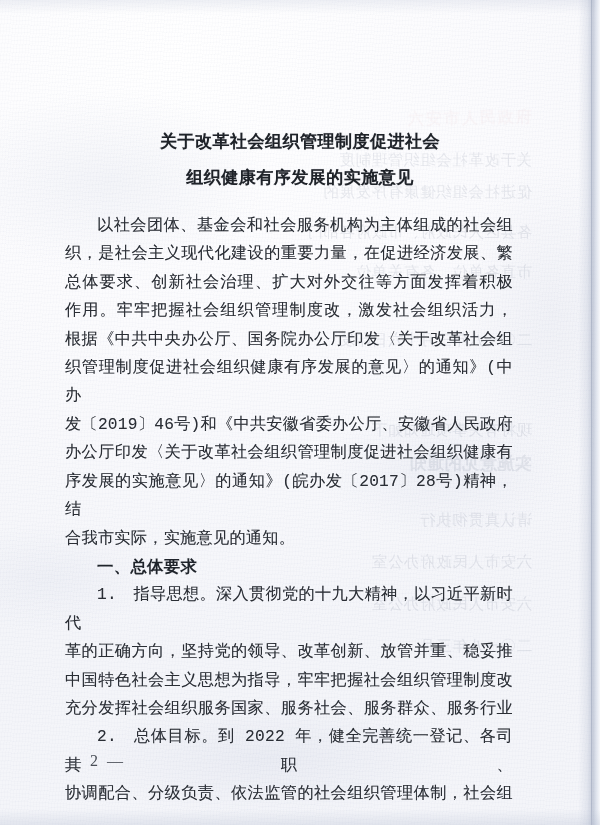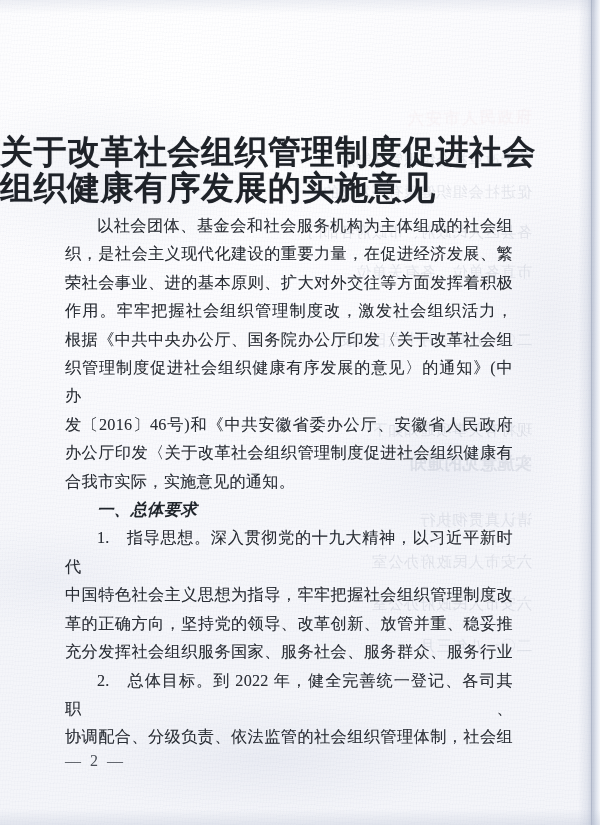--- a/index.html
+++ b/index.html
@@ -128,23 +128,24 @@
   .content {
     position: relative;
     z-index: 3;
   }
 
   .doc-title {
     position: absolute;
     top: 112px;
     left: 0;
     width: 600px;
+    text-align: center;
     font-family: "DejaVu Sans", "Liberation Sans", sans-serif;
     font-weight: 700;
-    font-size: 33px;
+    font-size: 17px;
     line-height: 36px;
     letter-spacing: .5px;
     color: #1e2228;
     text-shadow: 0 0 .7px rgba(40,45,55,.45);
   }
   .doc-title .tl {
     display: block;
     filter: blur(.16px);
   }
 
@@ -166,31 +167,31 @@
   }
   .para-line.indent {
     text-indent: 32px;
   }
   
   .para-line.just {
     display: block;
     text-align: justify;
     text-align-last: justify;
     white-space: normal;
+    font-family: Liberation Mono, monospace;
   }
 
   .section-head {
     font-family: "DejaVu Sans", "Liberation Sans", sans-serif;
     font-weight: 700;
     font-size: 16.4px;
     letter-spacing: .3px;
     text-indent: 32px;
     color: #1f242b;
     filter: blur(.18px);
-    font-style: italic;
   }
 
   .page-number {
     position: absolute;
     top: 752px;
     left: 65px;
     font-size: 16px;
     letter-spacing: 2.5px;
     color: #4a4f58;
     filter: blur(.25px);
@@ -232,35 +233,36 @@
     <h1 class="doc-title">
       <span class="tl">关于改革社会组织管理制度促进社会</span>
       <span class="tl">组织健康有序发展的实施意见</span>
     </h1>
 
     <div class="body-block">
 
       <div>
         <div class="para-line just indent">以社会团体、基金会和社会服务机构为主体组成的社会组</div>
         <div class="para-line just">织，是社会主义现代化建设的重要力量，在促进经济发展、繁</div>
-        <div class="para-line just">荣社会事业、进的基本原则、扩大对外交往等方面发挥着积极</div>
+        <div class="para-line just">总体要求、创新社会治理、扩大对外交往等方面发挥着积极</div>
         <div class="para-line just">作用。牢牢把握社会组织管理制度改，激发社会组织活力，</div>
         <div class="para-line just">根据《中共中央办公厅、国务院办公厅印发〈关于改革社会组</div>
         <div class="para-line just">织管理制度促进社会组织健康有序发展的意见〉的通知》(中办</div>
-        <div class="para-line just">发〔2016〕46号)和《中共安徽省委办公厅、安徽省人民政府</div>
+        <div class="para-line just">发〔2019〕46号)和《中共安徽省委办公厅、安徽省人民政府</div>
         <div class="para-line just">办公厅印发〈关于改革社会组织管理制度促进社会组织健康有</div>
+        <div class="para-line just">序发展的实施意见〉的通知》(皖办发〔2017〕28号)精神，结</div>
         <div class="para-line">合我市实际，实施意见的通知。</div>
       </div>
 
       <div class="section-head">一、总体要求</div>
 
       <div>
         <div class="para-line just indent">1.　指导思想。深入贯彻党的十九大精神，以习近平新时代</div>
+        <div class="para-line just">革的正确方向，坚持党的领导、改革创新、放管并重、稳妥推</div>
         <div class="para-line just">中国特色社会主义思想为指导，牢牢把握社会组织管理制度改</div>
-        <div class="para-line just">革的正确方向，坚持党的领导、改革创新、放管并重、稳妥推</div>
         <div class="para-line just">充分发挥社会组织服务国家、服务社会、服务群众、服务行业</div>
       </div>
 
       <div>
         <div class="para-line just indent">2.　总体目标。到 2022 年，健全完善统一登记、各司其职、</div>
         <div class="para-line just">协调配合、分级负责、依法监管的社会组织管理体制，社会组</div>
       </div>
 
     </div>
 

